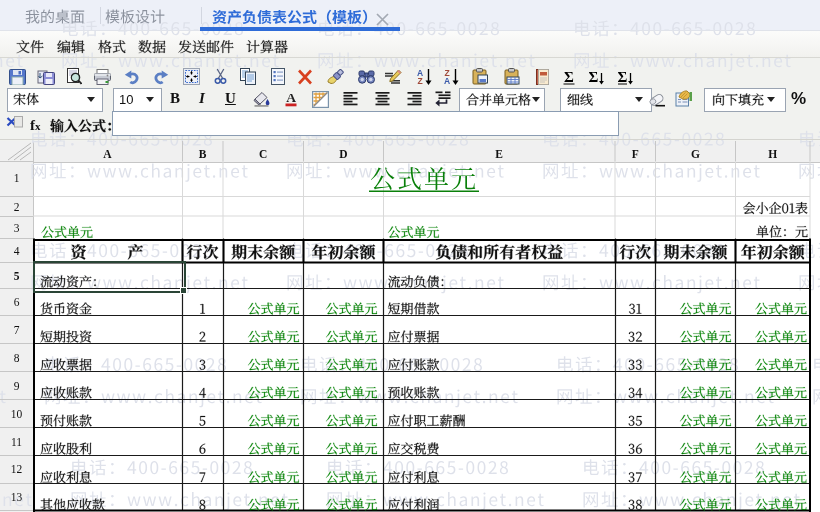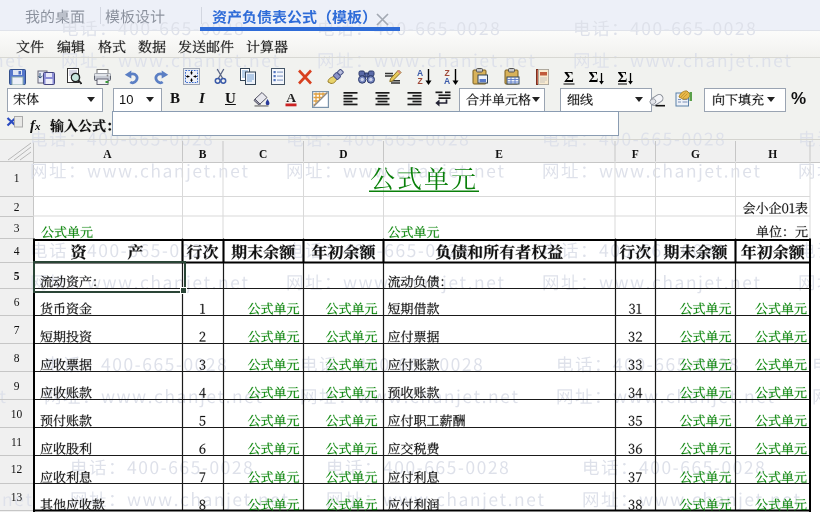--- a/index.html
+++ b/index.html
@@ -149,21 +149,21 @@
 <svg class="abs" style="left:531px;top:95px" width="10" height="8">
     <path d="M1 2l4 5 4-5z" fill="#222"></path>
   </svg>
 <svg class="abs" style="left:634px;top:95px" width="10" height="8">
     <path d="M1 2l4 5 4-5z" fill="#222"></path>
   </svg>
 <svg class="abs" style="left:766px;top:95px" width="10" height="8">
     <path d="M1 2l4 5 4-5z" fill="#222"></path>
   </svg>
 
-<div class="abs" style="left:30px;top:117px;font-family:'Liberation Serif';font-style:italic;font-weight:bold;font-size:15px;color:#111;">f<span style="font-size:11px;">x</span></div>
+<div class="abs" style="left:30px;top:117px;font-family:'Liberation Serif';font-weight:bold;font-size:15px;color:#111;">f<span style="font-size:11px;">x</span></div>
 <div class="abs" style="left:112px;top:111px;width:505px;height:23px;background:#fff;border:1px solid #8a9cb2;"></div>
 <svg class="abs" style="left:0;top:141px" width="820" height="371">
 <g stroke="#c6c6c6" stroke-width="1">
 <line x1="182.5" y1="0" x2="182.5" y2="20.5"></line>
       <line x1="223" y1="0" x2="223" y2="20.5"></line>
       <line x1="303.5" y1="0" x2="303.5" y2="20.5"></line>
       <line x1="383.5" y1="0" x2="383.5" y2="20.5"></line>
       <line x1="615" y1="0" x2="615" y2="20.5"></line>
       <line x1="655.5" y1="0" x2="655.5" y2="20.5"></line>
       <line x1="735.5" y1="0" x2="735.5" y2="20.5"></line>

